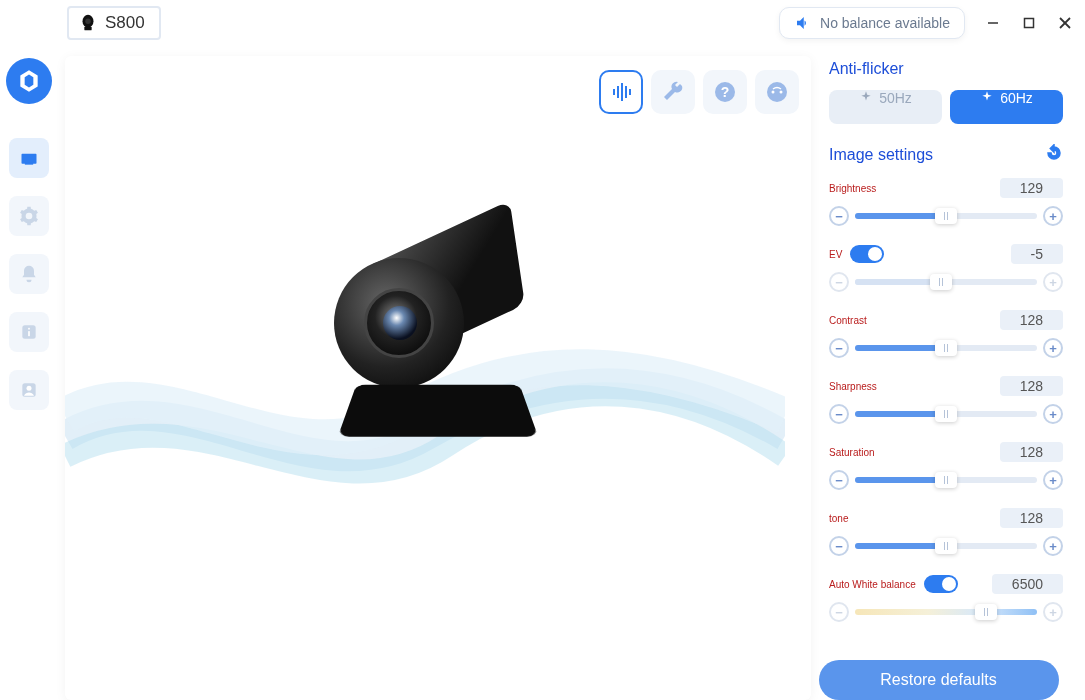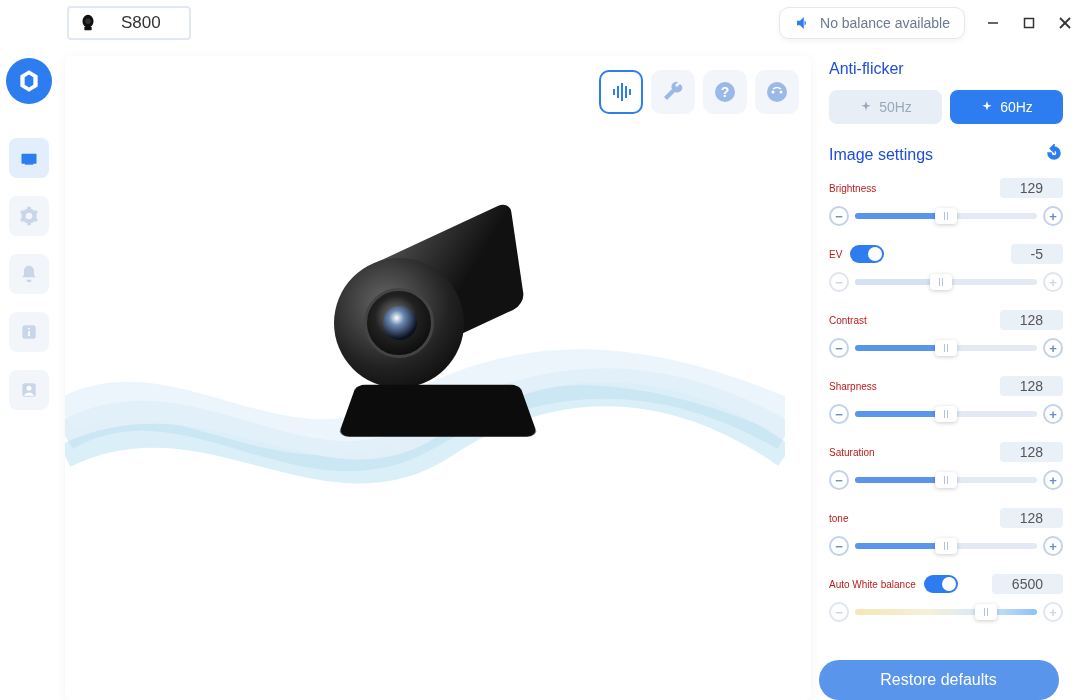--- a/index.html
+++ b/index.html
@@ -7,21 +7,21 @@
 
 .sidebar { position: absolute; left: 0; top: 0; width: 57px; height: 700px; background: #fff; display: flex; flex-direction: column; align-items: center; padding-top: 58px; gap: 18px; }
 .sidebar .logo { width: 46px; height: 46px; border-radius: 50%; background: #2d7cf0; display: flex; align-items: center; justify-content: center; margin-bottom: 16px; }
 .sidebar .logo svg { width: 26px; height: 26px; }
 .sidebar .nav-item { width: 40px; height: 40px; border-radius: 8px; background: #f2f6fb; display: flex; align-items: center; justify-content: center; cursor: pointer; }
 .sidebar .nav-item.active { background: #e3eefc; }
 .sidebar .nav-item svg { width: 20px; height: 20px; fill: #c9d6e7; }
 .sidebar .nav-item.active svg { fill: #2d7cf0; }
 
 .topbar { position: absolute; left: 57px; top: 0; right: 0; height: 46px; display: flex; align-items: center; padding: 0 10px; }
-.device-chip { border: 2px solid #e1e8f2; border-radius: 4px; padding: 4px 28px 4px 8px; display: flex; align-items: center; gap: 22px; font-size: 17px; font-weight: 500; color: #333; cursor: pointer; }
+.device-chip { border: 2px solid #e1e8f2; border-radius: 4px; padding: 4px 14px 4px 8px; display: flex; align-items: center; gap: 6px; font-size: 17px; font-weight: 500; color: #333; cursor: pointer; }
 .device-chip .cam-icon { width: 22px; height: 22px; }
 .topbar .spacer { flex: 1; }
 .update-pill { border: 1px solid #e1e8f2; border-radius: 10px; padding: 6px 14px; display: flex; align-items: center; gap: 8px; font-size: 14px; color: #6b7a90; background: #fff; box-shadow: 0 2px 6px rgba(0,0,0,0.05); }
 .update-pill svg { width: 18px; height: 18px; fill: #2d7cf0; }
 .win-controls { display: flex; gap: 16px; margin-left: 18px; }
 .win-btn { width: 20px; height: 20px; display: flex; align-items: center; justify-content: center; cursor: pointer; color: #333; }
 
 .main { position: absolute; left: 57px; top: 46px; right: 0; bottom: 0; display: flex; }
 
 .preview-area { width: 746px; background: #fff; border-radius: 6px; margin: 10px 0 0 8px; box-shadow: 0 2px 12px rgba(0,0,0,0.05); position: relative; overflow: hidden; }
@@ -41,21 +41,21 @@
 .cam-base { position:absolute; left:20px; top:150px; width:180px; height:80px; background:#0c0c0c; border-radius:10px; transform: perspective(300px) rotateX(50deg); }
 
 .product-label { position: absolute; bottom: 48px; left: 50%; transform: translateX(-50%); background: #fff; padding: 14px 38px; border-radius: 4px; box-shadow: 0 2px 10px rgba(0,0,0,0.08); font-size: 16px; color: #444; }
 
 .settings-panel { flex: 1; padding: 14px 22px 0 18px; overflow-y: auto; }
 .section-title { font-size: 16px; font-weight: 400; color: #1d4ed8; margin-bottom: 12px; display: flex; align-items: center; justify-content: space-between; }
 .reset-icon { cursor: pointer; }
 .reset-icon svg { width: 18px; height: 18px; fill: none; stroke: #2d7cf0; stroke-width: 2; }
 
 .seg { display: flex; gap: 8px; margin-bottom: 20px; }
-.seg-btn { flex: 1; height: 34px; border-radius: 8px; border: none; display: flex; align-items: center; justify-content: center; gap: 6px; font-size: 14px; cursor: pointer; }
+.seg-btn { flex: 1; height: 34px; border-radius: 8px; border: none; display: flex; align-items: flex-start; justify-content: center; gap: 6px; font-size: 14px; cursor: pointer; }
 .seg-btn.inactive { background: #e8eef6; color: #9aa8bc; }
 .seg-btn.active { background: #2d7cf0; color: #fff; }
 .seg-btn svg { width: 14px; height: 14px; }
 
 .slider-row { margin-bottom: 18px; }
 .slider-header { display: flex; align-items: center; justify-content: space-between; margin-bottom: 8px; }
 .slider-label { font-size: 10px; color: #b91c1c; display: flex; align-items: center; gap: 8px; }
 .slider-value { background: #eaf0f8; border-radius: 4px; padding: 2px 20px; font-size: 14px; color: #555; min-width: 36px; text-align: center; }
 .slider-track-wrap { display: flex; align-items: center; gap: 6px; }
 .slider-btn { width: 20px; height: 20px; border-radius: 50%; border: 2px solid #c3d2e8; display: flex; align-items: center; justify-content: center; color: #6a8bc9; font-size: 13px; font-weight: bold; cursor: pointer; background: #fff; line-height: 1; }

